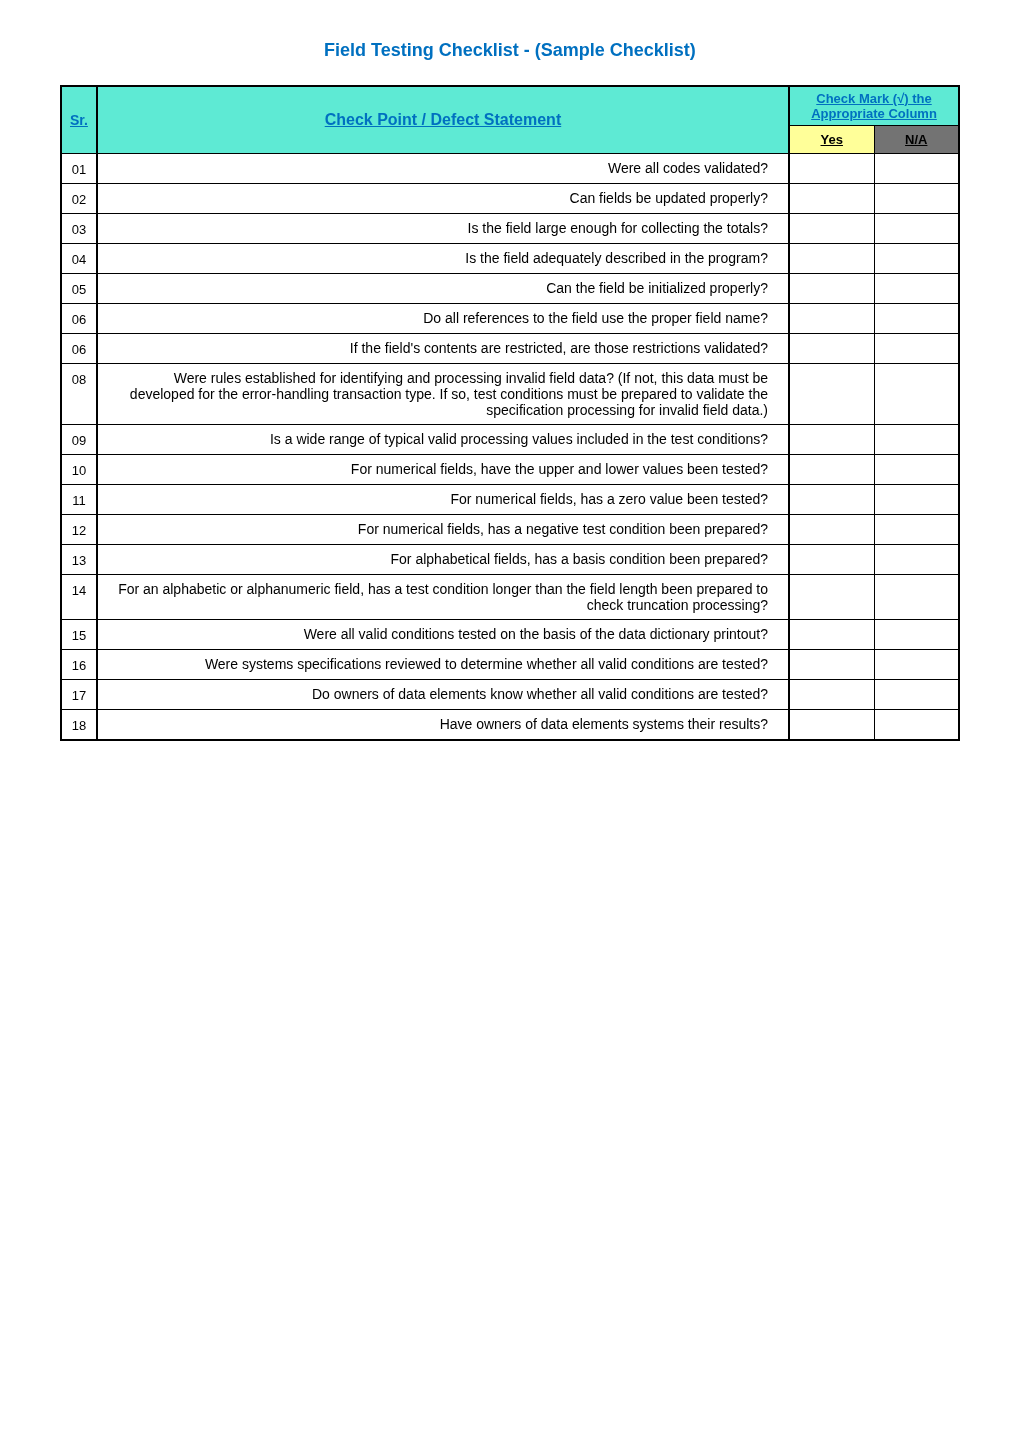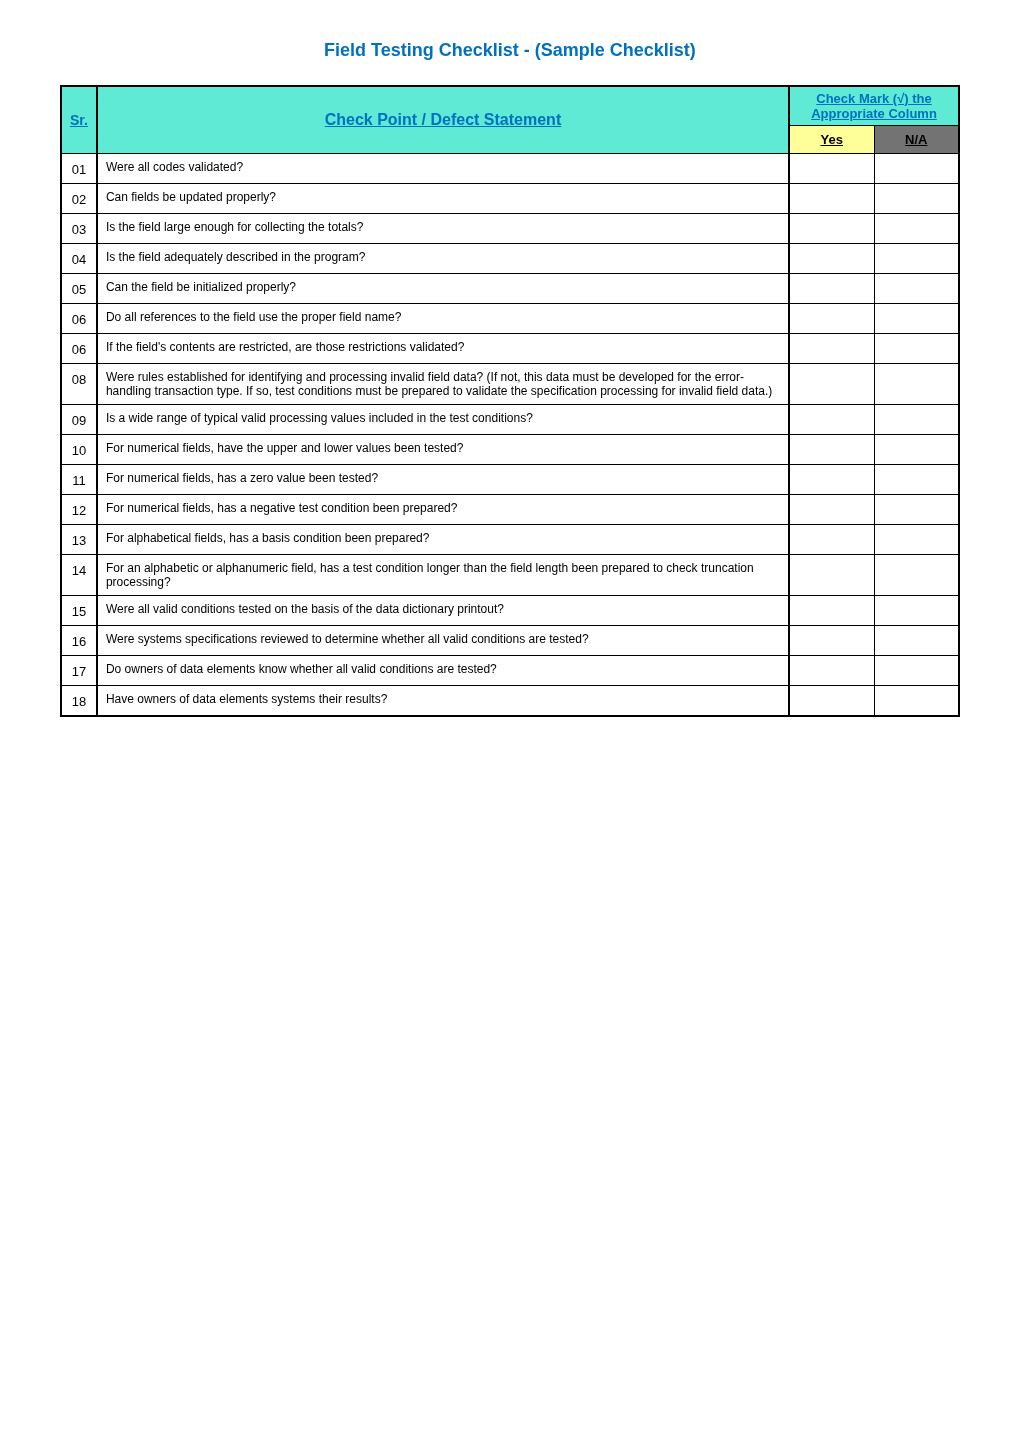--- a/index.html
+++ b/index.html
@@ -81,23 +81,24 @@
       margin-top: 36px;
     }
     .td-sr {
       text-align: center;
       font-size: 13px;
       border-right: 2px solid #000;
       vertical-align: top;
       padding-top: 8px;
     }
     .td-defect {
-      font-size: 12px;
+      font-size: 14px;
       vertical-align: top;
-      padding: 6px 8px;
+      padding: 6px 20px;
+      text-align: right;
     }
     .td-yes {
       width: 85px;
       border-left: 2px solid #000;
       min-height: 30px;
     }
     .td-na {
       width: 85px;
       min-height: 30px;
     }

